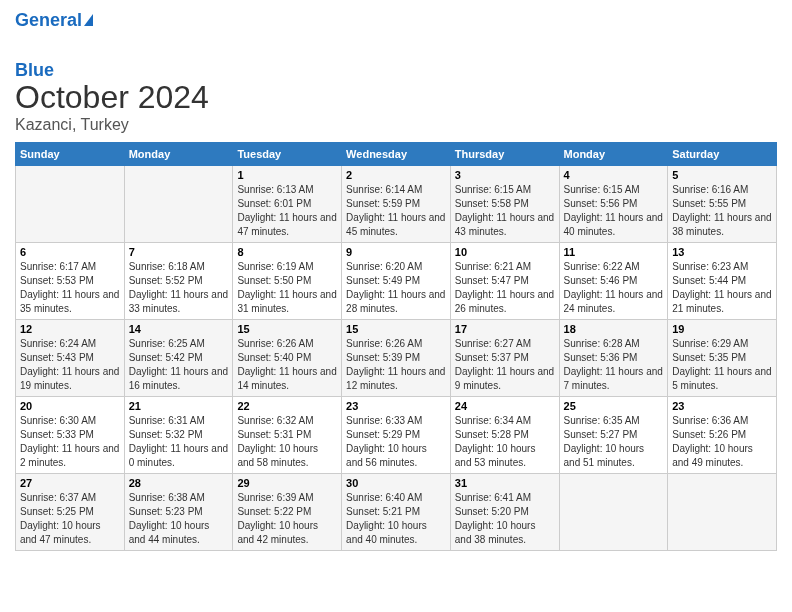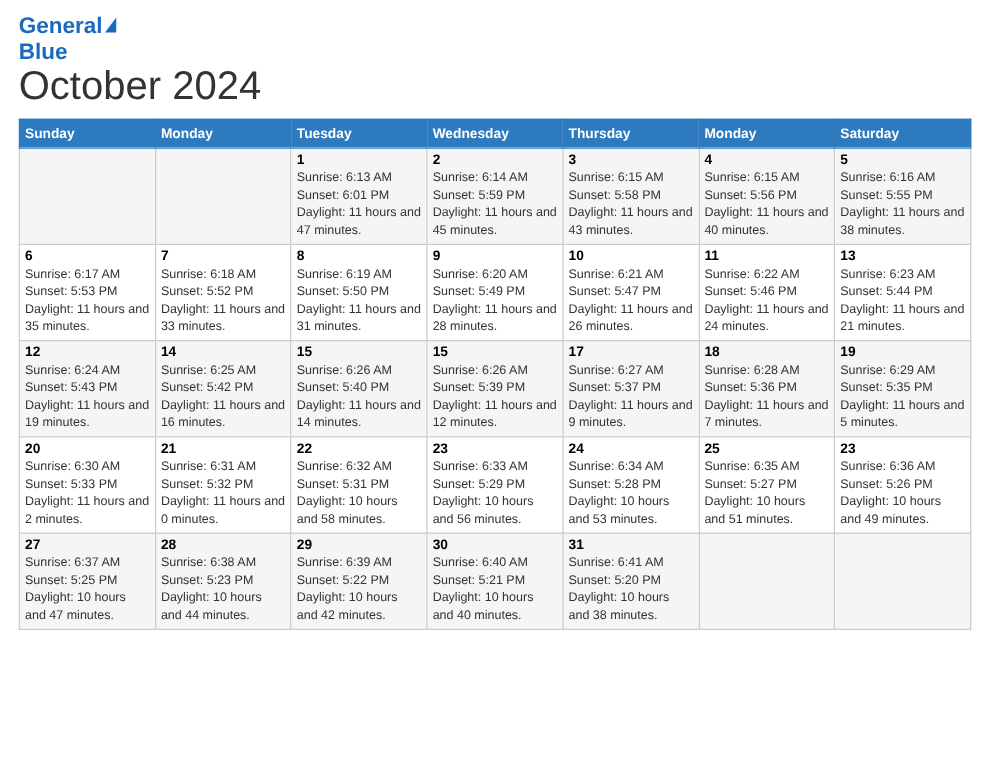--- a/index.html
+++ b/index.html
@@ -96,26 +96,27 @@
 <body>
 
 <div class="page">
   <div class="header">
     <div class="logo">
       <div class="logo-wrapper">
         <div>
           <div style="font-size:18px;font-weight:bold;color:#333;line-height:1.15;">
             <span style="color:#1a6bbf;">General</span><span style="display:inline-block;width:0;height:0;border-left:9px solid transparent;border-bottom:12px solid #1a6bbf;margin-left:2px;vertical-align:middle;margin-bottom:2px;"></span>
           </div>
-          <div style="font-size:18px;font-weight:bold;color:#1a6bbf;line-height:1.15;">Blue</div>
+          <div style="font-size:18px;font-weight:bold;color:#1a6bbf;line-height:1.15;margin-top:29px;">Blue</div>
         </div>
       </div>
     </div>
     <div class="title-block">
       <h1>October 2024</h1>
+      <h2>Kazanci, Turkey</h2>
     </div>
   </div>
 
   <table>
     <thead>
       <tr>
         <th>Sunday</th>
         <th>Monday</th>
         <th>Tuesday</th>
         <th>Wednesday</th>

